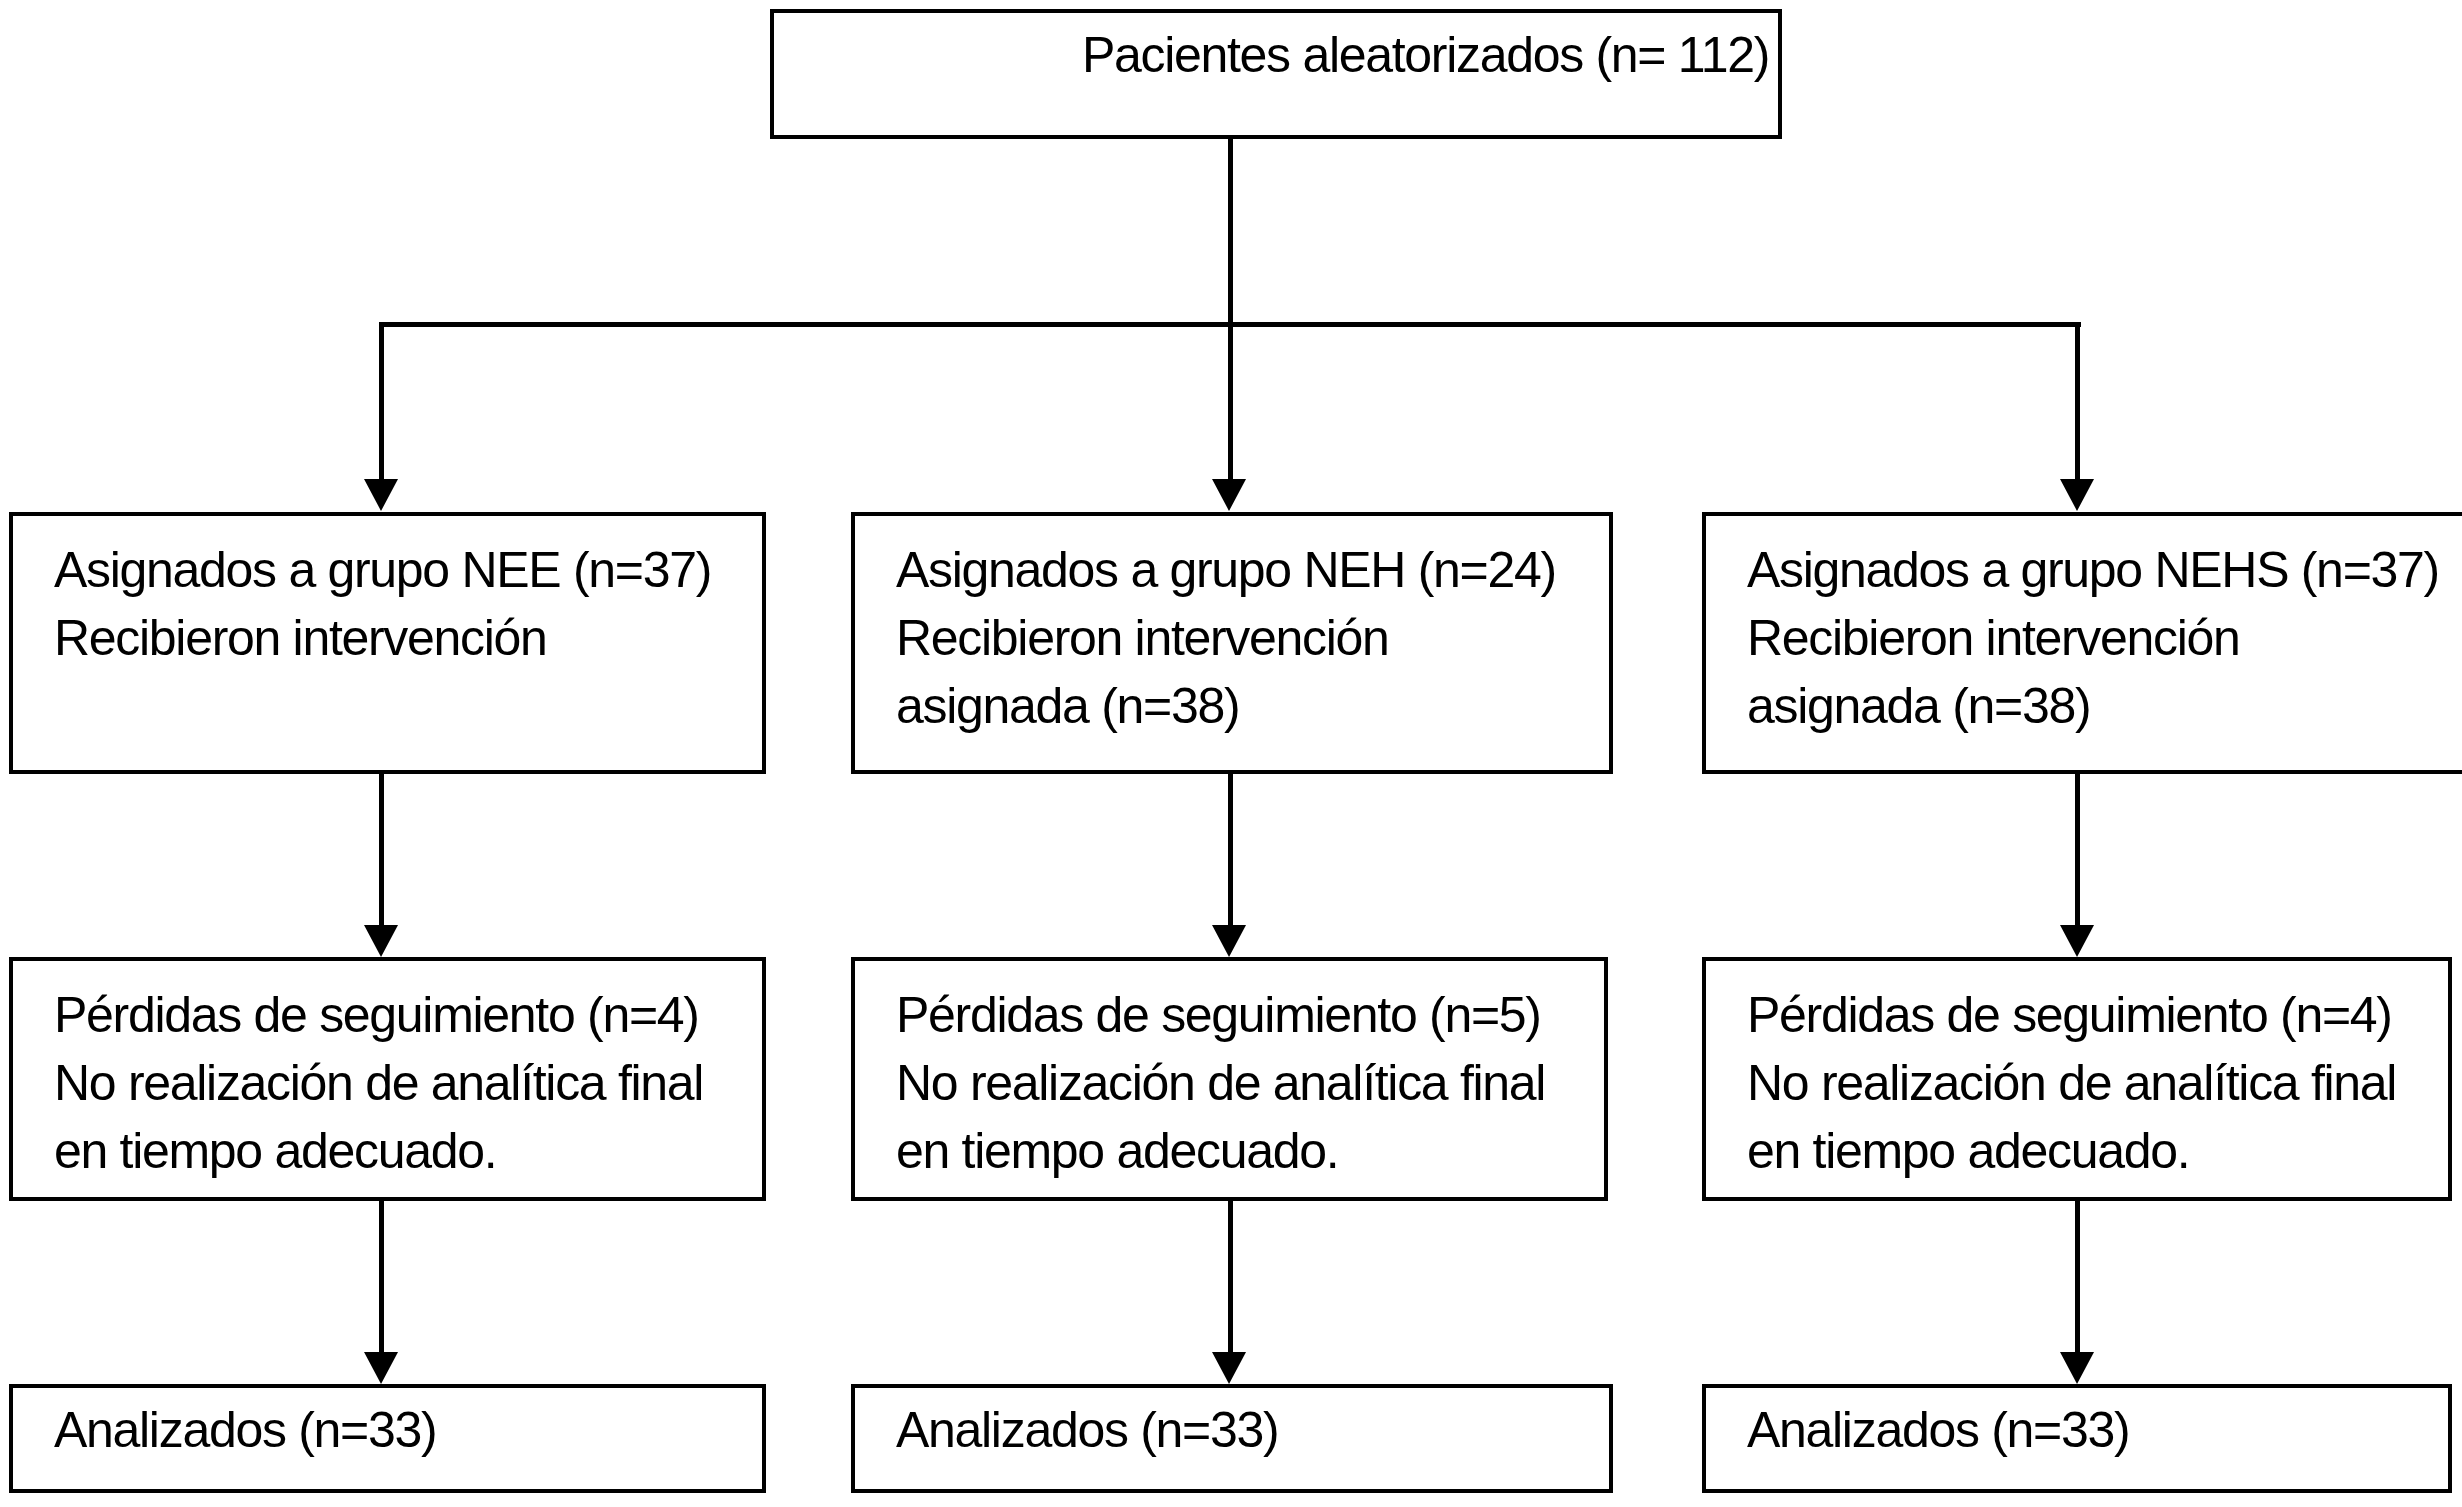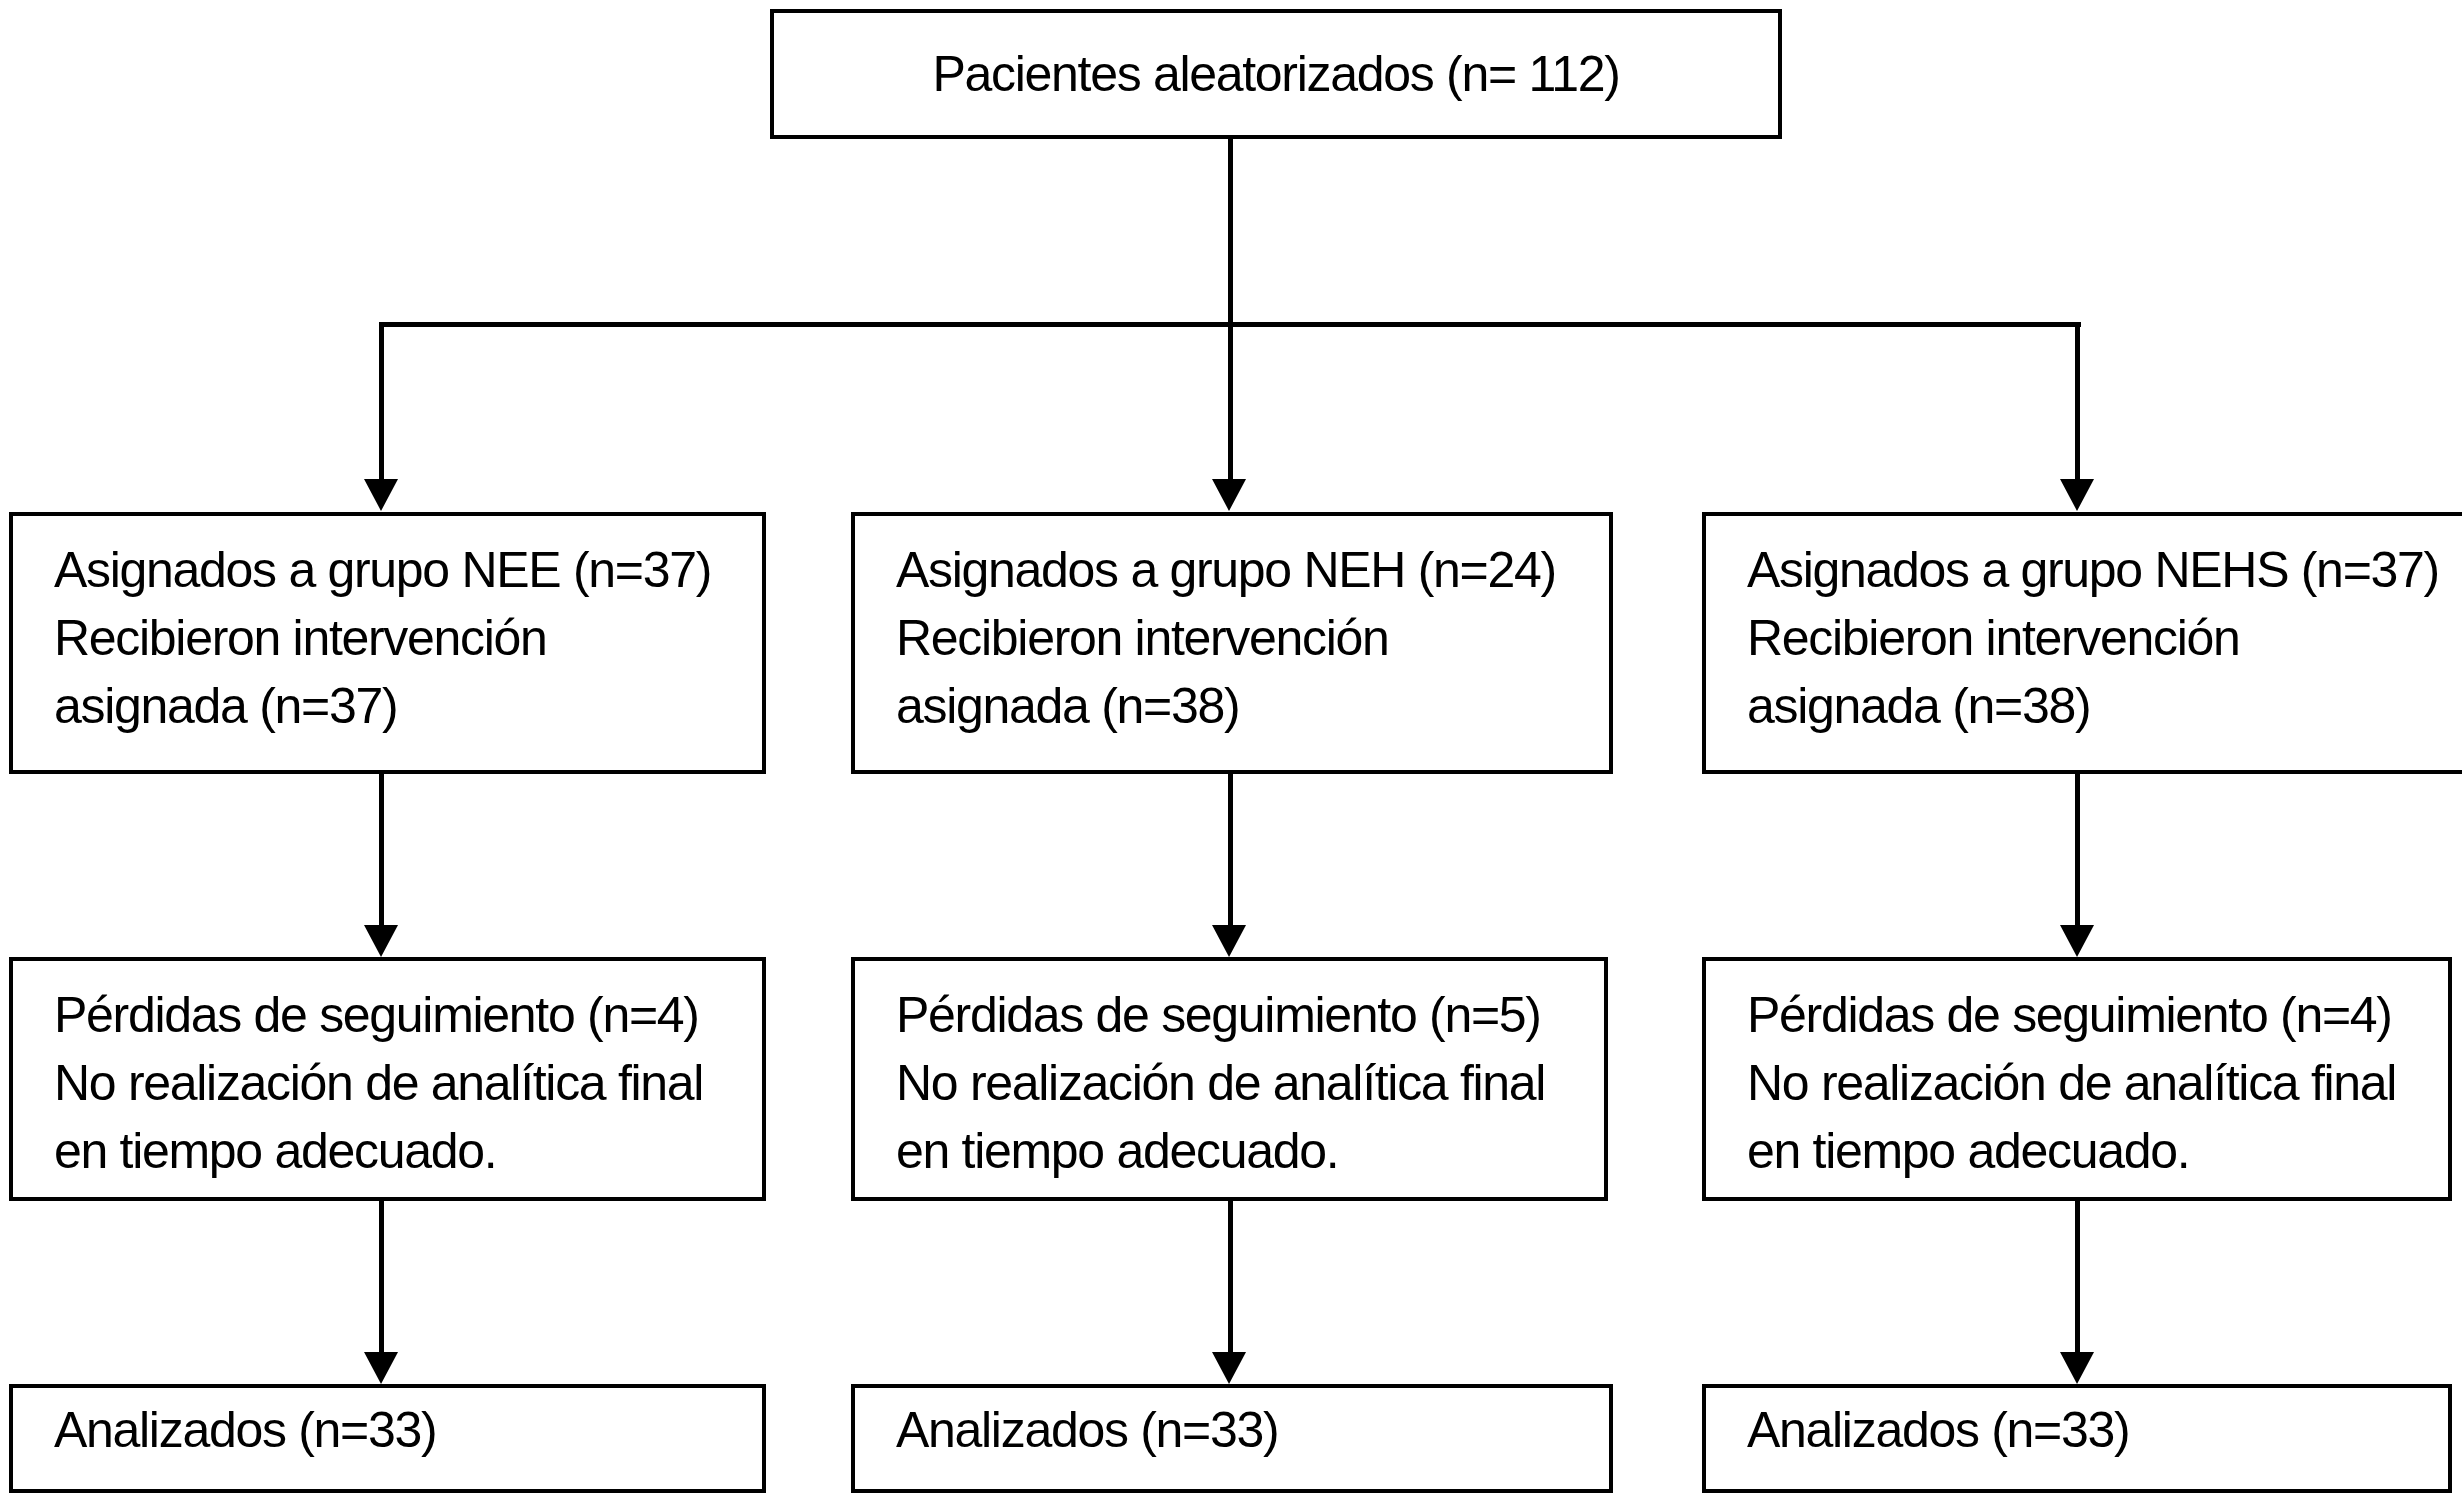--- a/index.html
+++ b/index.html
@@ -22,23 +22,23 @@
     background: var(--bg, #ffffff);
     font-size: 50px;
     line-height: 68px;
     letter-spacing: -1.3px;
     padding: 19.6px 9px 0 41px;
   }
   .box.single {
     padding-top: 8px;
   }
   .box.centered {
-    text-align: center;
+    text-align: right;
     padding-left: 9px;
-    padding-top: 27px;
+    padding-top: 8px;
   }
   .tline { display: block; white-space: nowrap; }
   .vline, .hline {
     position: absolute;
     background: var(--ink, #000000);
   }
   .arrowhead {
     position: absolute;
     width: 0;
     height: 0;
@@ -65,21 +65,20 @@
 
   <div class="vline" style="left:1228px; top:327px; width:4.5px; height:153px;"></div>
   <div class="arrowhead" style="left:1212px; top:479px;"></div>
 
   <div class="vline" style="left:2075px; top:322px; width:4.5px; height:157px;"></div>
   <div class="arrowhead" style="left:2060px; top:479px;"></div>
 
   <div class="box" style="left:9px; top:512px; width:757px; height:262px;">
     <span class="tline">Asignados a grupo NEE (n=37)</span>
     <span class="tline">Recibieron intervención</span>
-    <span class="tline">asignada (n=37)</span>
   </div>
   <div class="box" style="left:851px; top:512px; width:762px; height:262px;">
     <span class="tline">Asignados a grupo NEH (n=24)</span>
     <span class="tline">Recibieron intervención</span>
     <span class="tline">asignada (n=38)</span>
   </div>
   <div class="box" style="left:1702px; top:512px; width:851px; height:262px;">
     <span class="tline">Asignados a grupo NEHS (n=37)</span>
     <span class="tline">Recibieron intervención</span>
     <span class="tline">asignada (n=38)</span>

